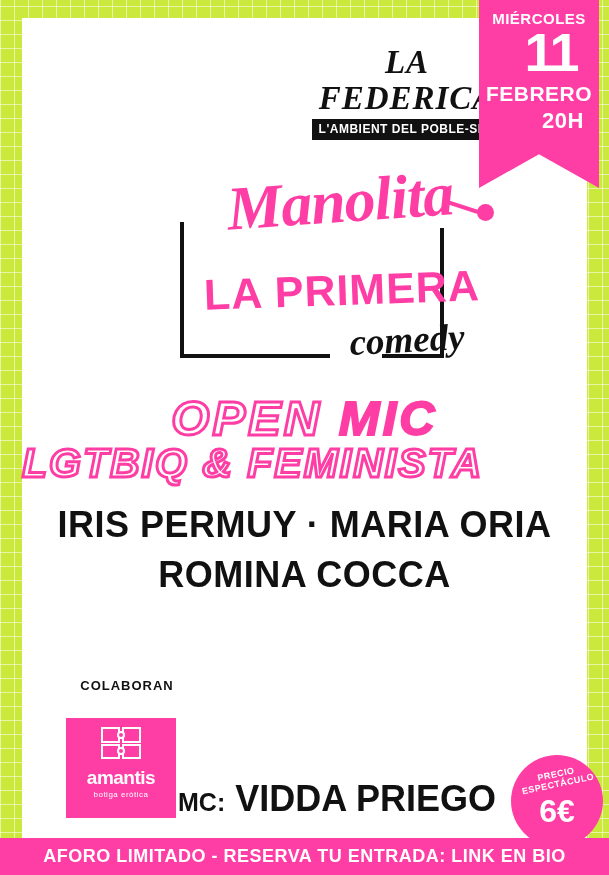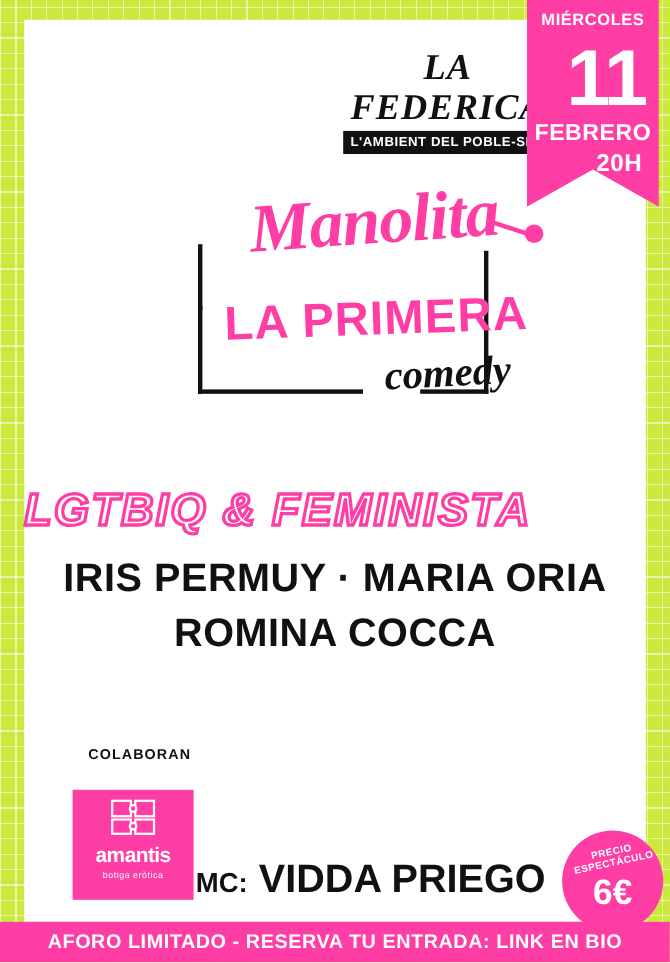--- a/index.html
+++ b/index.html
@@ -77,23 +77,23 @@
   #date-banner .dow {
     font-family: Liberation Sans, sans-serif;
     font-weight: bold;
     font-size: 15px;
     letter-spacing: 0.5px;
     margin-top: 2px;
   }
   #date-banner .daynum {
     font-family: "Liberation Sans", sans-serif;
     font-weight: bold;
-    font-size: 72px;
+    font-size: 54px;
     line-height: 0.95;
-    margin-top: 10px;
+    margin-top: 0;
     letter-spacing: -2px;
     padding-left: 24px;
   }
   #date-banner .month {
     font-family: "Liberation Sans", sans-serif;
     font-weight: bold;
     font-size: 21px;
     letter-spacing: 0.5px;
     margin-top: 4px;
   }
@@ -354,20 +354,24 @@
       <div class="frame-line" style="left:210px; top:196px; width:62px; height:4px;"></div>
 
       <div id="mic-line"></div>
       <div id="mic-dot"></div>
 
       <div id="manolita-script">Manolita</div>
       <div id="laprimera">LA PRIMERA</div>
       <div id="comedy">comedy</div>
     </div>
 
+    <div id="openmic">
+      <span class="hollow">OPEN</span>
+      <span>MIC</span>
+    </div>
     <div id="lgtbiq">LGTBIQ &amp; FEMINISTA</div>
 
     <div id="lineup">
       <div>IRIS PERMUY · MARIA ORIA</div>
       <div>ROMINA COCCA</div>
     </div>
 
     <div id="colaboran-label">COLABORAN</div>
     <div id="amantis">
       <svg class="puzzle" viewBox="0 0 42 34">

